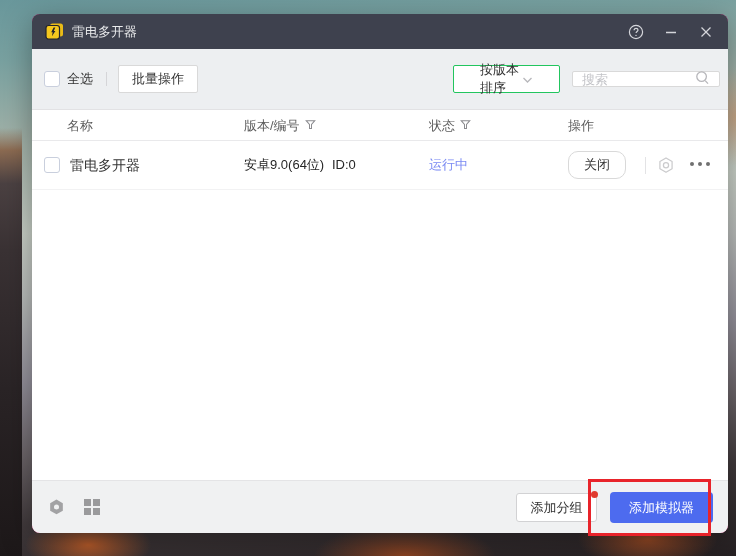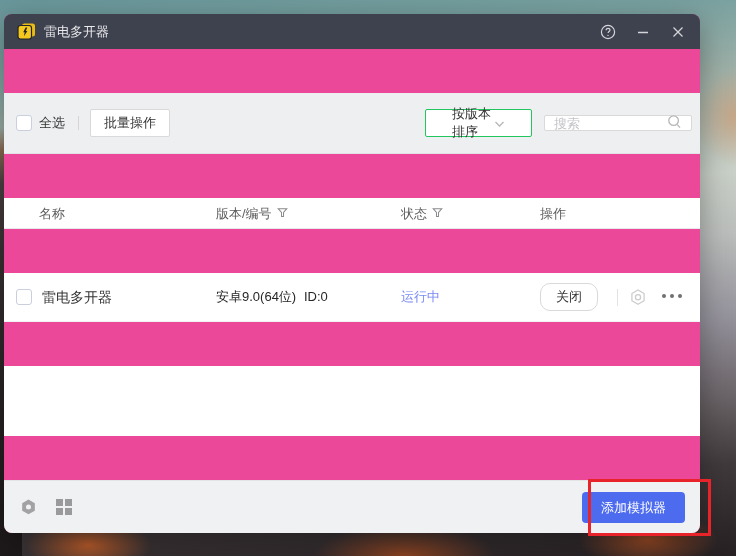--- a/index.html
+++ b/index.html
@@ -12,23 +12,23 @@
       radial-gradient(90px 40px at 12% 98%, rgba(205,98,40,.85), rgba(205,98,40,0) 70%),
       radial-gradient(130px 45px at 55% 100%, rgba(172,76,30,.75), rgba(172,76,30,0) 70%),
       radial-gradient(100px 42px at 88% 97%, rgba(192,86,34,.7), rgba(192,86,34,0) 70%),
       radial-gradient(60px 70px at 100% 21%, rgba(214,145,95,.55), rgba(214,145,95,0) 70%),
       linear-gradient(175deg, #69979b 0%, #79a1a0 10%, #9fb0a7 22%, #c9d0c7 38%, #babdbb 48%, #93909a 62%, #6b6468 74%, #413a3c 85%, #262022 100%);
   }
   .wall-left { position:absolute; left:0; top:0; width:22px; height:556px;
     background:linear-gradient(180deg, rgba(0,0,0,0) 0%, rgba(0,0,0,0) 23%, #8c6b52 27%, #4b4142 33%, #3a3234 45%, #2a2426 70%, #1d1819 100%); }
 
   
-  .window { position:absolute; left:4px; top:14px; width:696px; height:519px;
+  .window { position:absolute; left:32px; top:14px; width:696px; height:519px;
     border-radius:8px; background:#ec4899; box-shadow:0 8px 30px rgba(0,0,0,.35);
-    display:flex; flex-direction:column; overflow:hidden;gap:44px; }
+    display:flex; flex-direction:column; overflow:hidden; }
 
   .titlebar { height:35px; background:#3e414e; display:flex; align-items:center; padding:0 14px 0 13px; flex:none; }
   .app-title { color:#e9eaec; font-size:13px; margin-left:8px; }
   .win-controls { margin-left:auto; display:flex; align-items:center; gap:19px; }
   .win-controls .wc { width:16px; height:16px; display:flex; align-items:center; justify-content:center; cursor:pointer; }
 
   .toolbar { height:61px; background:#edeff1; display:flex; align-items:center; padding:0 8px 0 12px; flex:none; border-bottom:1px solid #e2e2e4; }
   .cbx { width:16px; height:16px; background:#fff; border:1px solid #c9cfdd; border-radius:3px; flex:none; }
   .lbl-selectall { font-size:13px; color:#333; margin-left:7px; }
   .tb-sep { width:1px; height:14px; background:#d5d5d8; margin:0 11px 0 13px; }
@@ -196,17 +196,21 @@
       </span>
       <span style="display:flex;">
         <svg width="18" height="18" viewBox="0 0 18 18" fill="#9a9a9c">
           <rect x="1" y="1" width="7" height="7"></rect>
             <rect x="10" y="1" width="7" height="7"></rect>
           <rect x="1" y="10" width="7" height="7"></rect>
             <rect x="10" y="10" width="7" height="7"></rect>
         </svg>
       </span>
     </div>
+    <button class="btn-addgroup">
+      <span>添加分组</span>
+      <span class="red-dot"></span>
+    </button>
     <button class="btn-addemu">添加模拟器</button>
   </div>
 </div>
 
 <div class="annotation"></div>
 
 </body></html>

